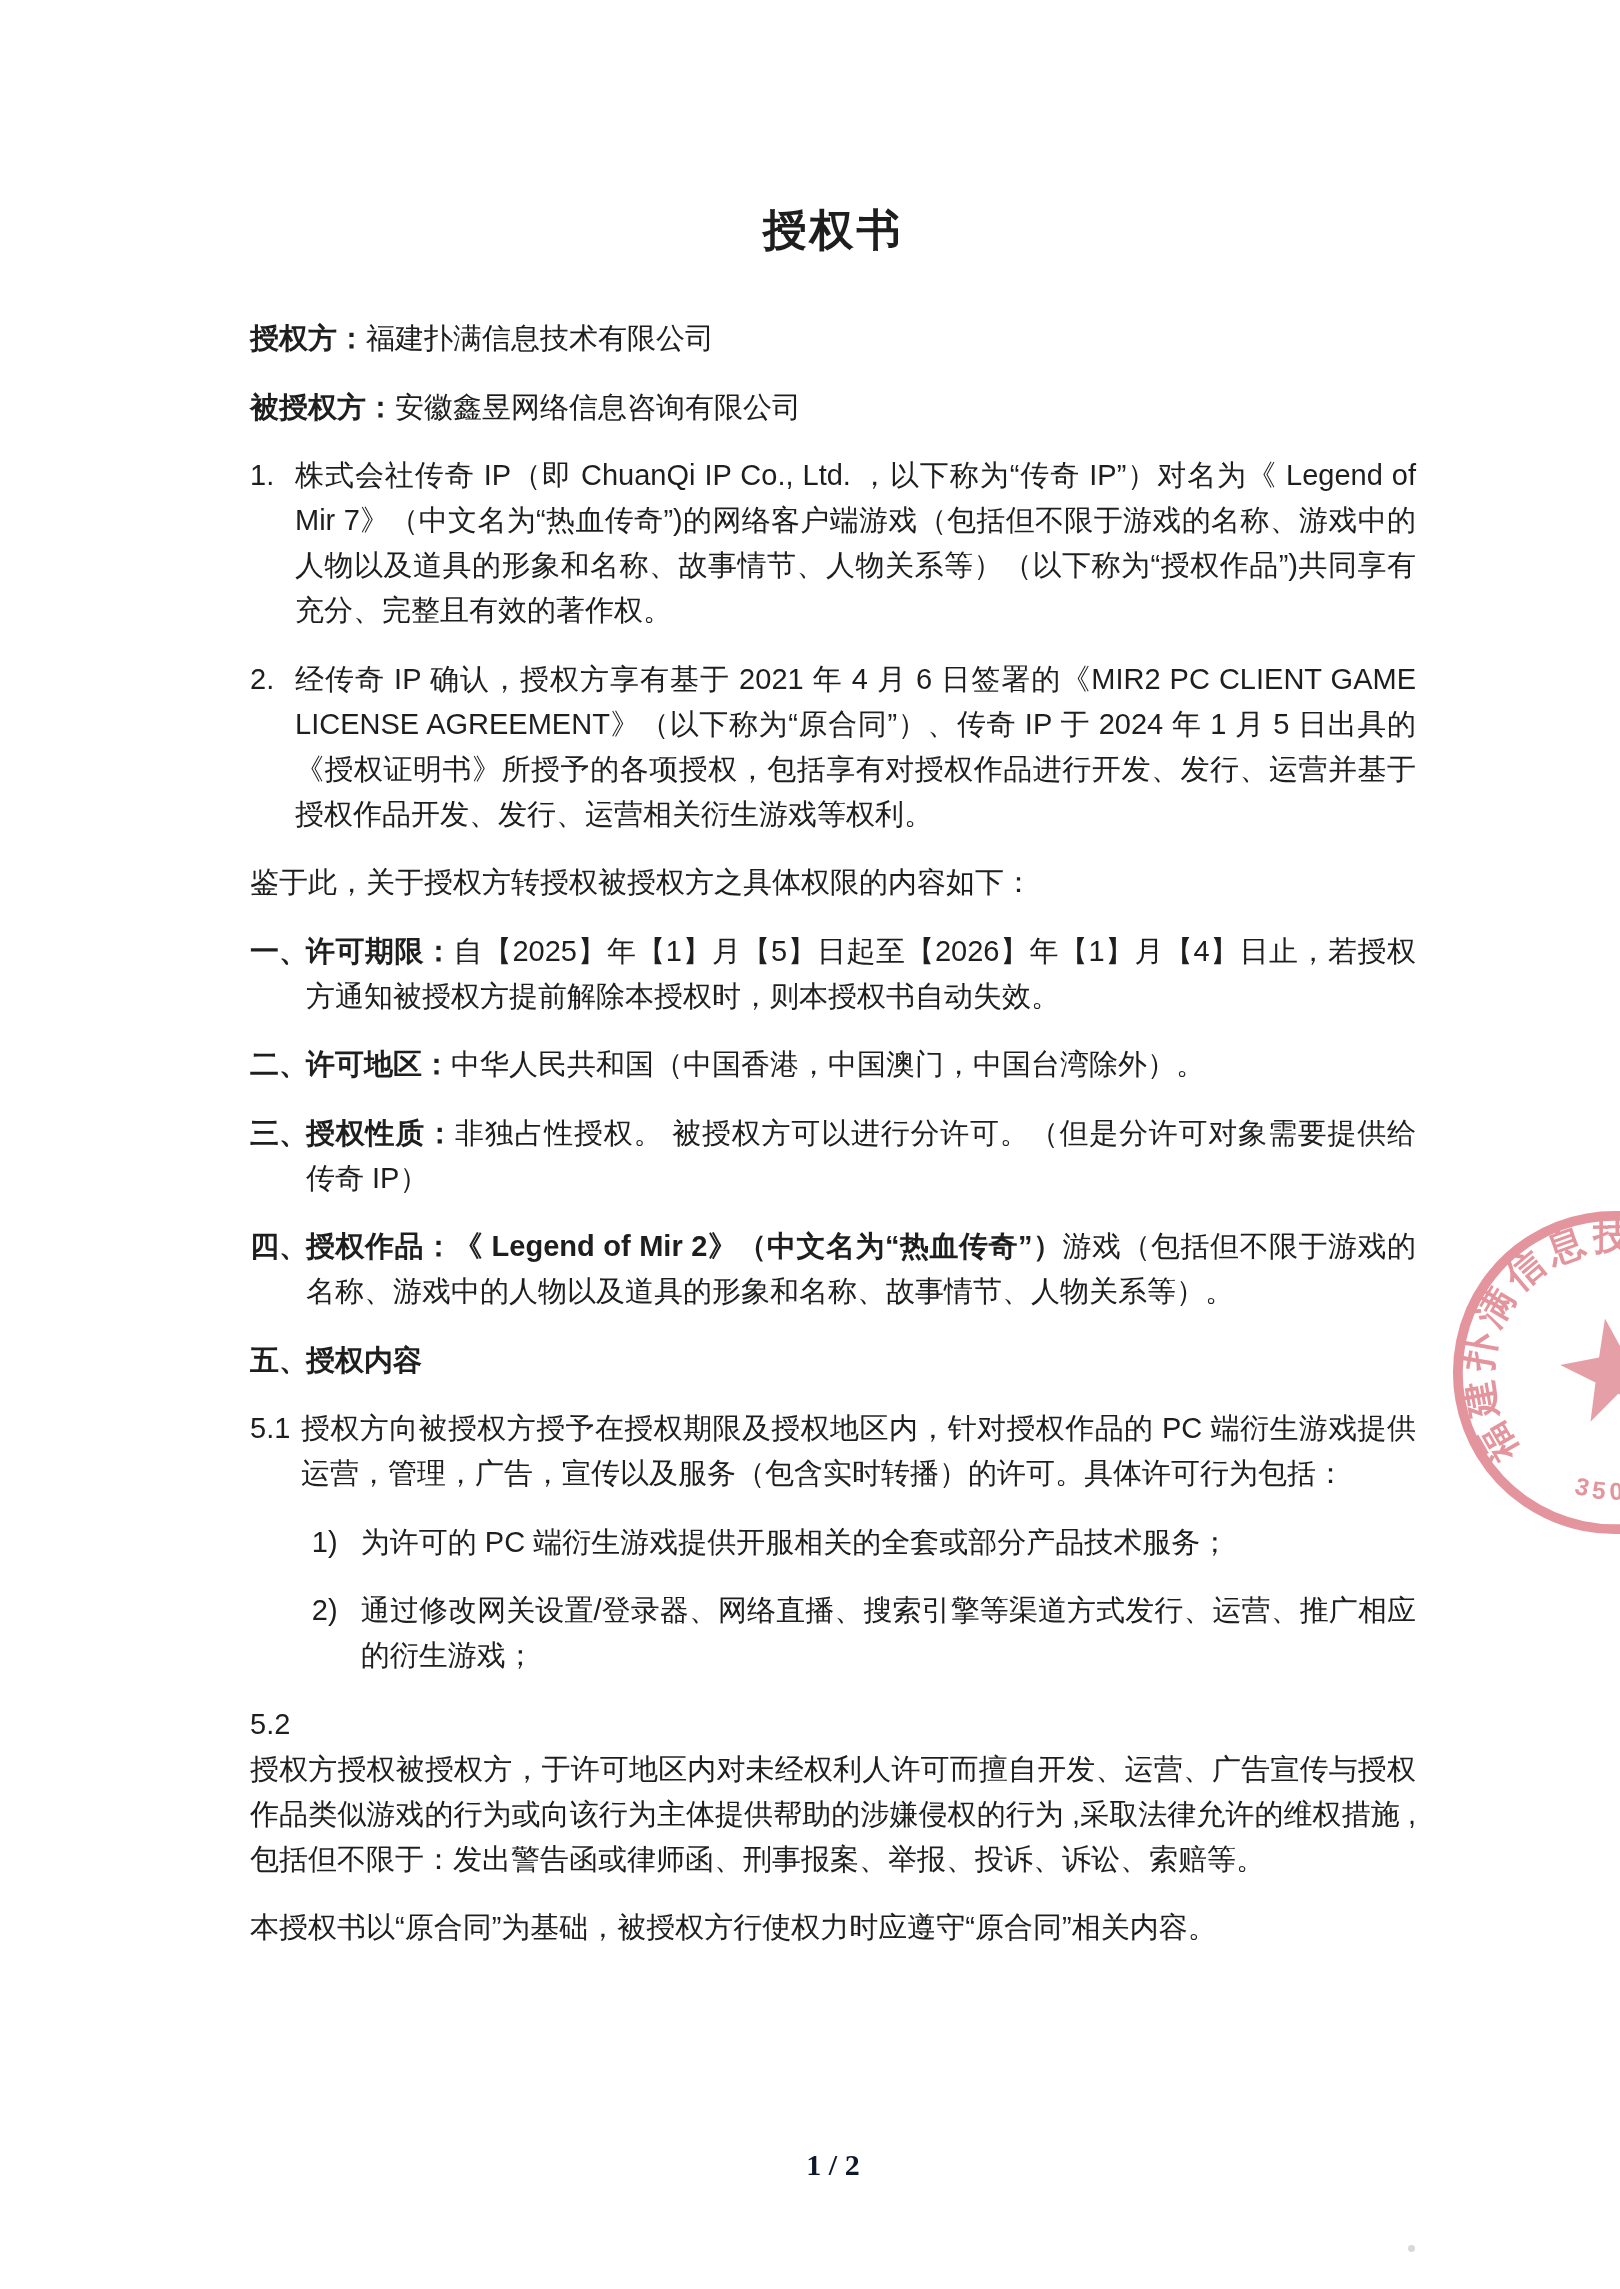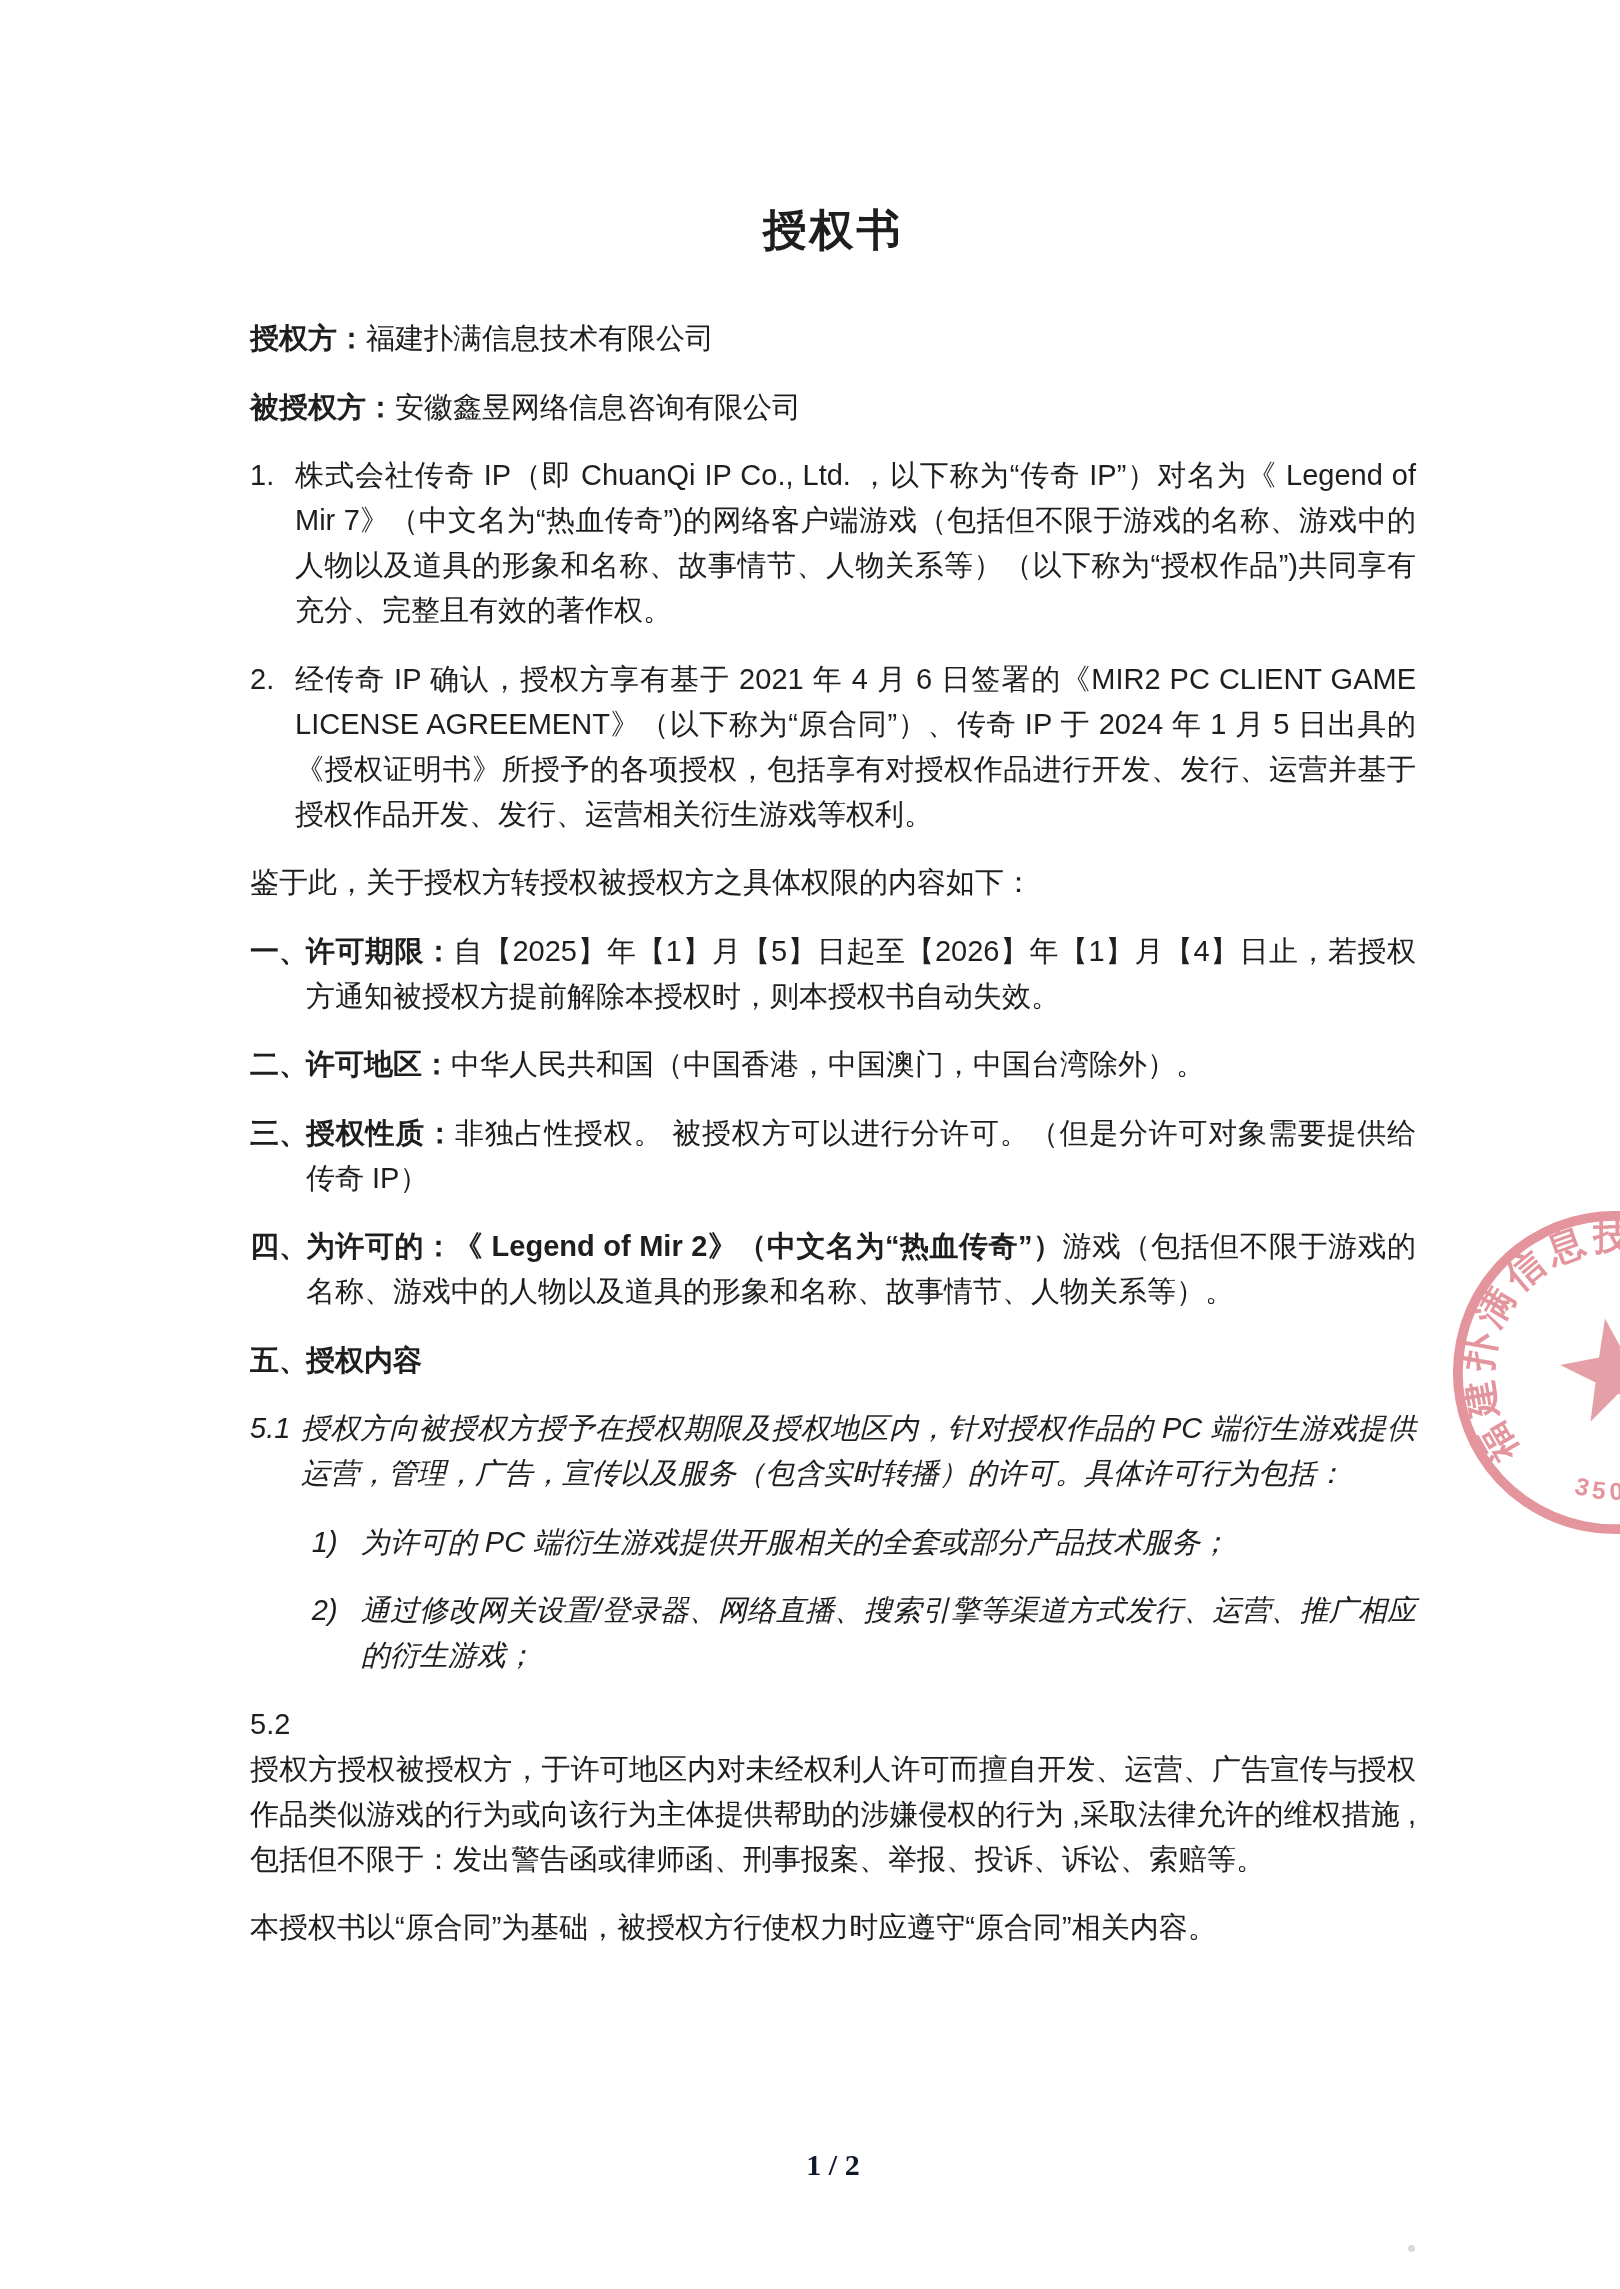--- a/index.html
+++ b/index.html
@@ -104,30 +104,30 @@
       <div class="body"><span class="b">许可地区：</span><span>中华人民共和国（中国香港，中国澳门，中国台湾除外）。</span></div>
     </div>
 
     <div class="row">
       <span class="mark sec-mark">三、</span>
       <div class="body"><span class="b">授权性质：</span><span>非独占性授权。 被授权方可以进行分许可。（但是分许可对象需要提供给传奇 IP）</span></div>
     </div>
 
     <div class="row">
       <span class="mark sec-mark">四、</span>
-      <div class="body"><span class="b">为许可的：</span><span class="b">《 Legend of Mir 2》（中文名为“热血传奇”）</span><span>游戏（包括但不限于游戏的名称、游戏中的人物以及道具的形象和名称、故事情节、人物关系等）。</span></div>
+      <div class="body"><span class="b">授权作品：</span><span class="b">《 Legend of Mir 2》（中文名为“热血传奇”）</span><span>游戏（包括但不限于游戏的名称、游戏中的人物以及道具的形象和名称、故事情节、人物关系等）。</span></div>
     </div>
 
     <div class="row">
       <span class="mark sec-mark">五、</span>
       <div class="body"><span class="b">授权内容</span></div>
     </div>
 
     <div class="clause">
-      <div class="row" style="margin:0;font-style:italic;">
+      <div class="row" style="margin:0;">
         <span class="mark cl-mark">5.1</span>
         <div class="body">
           <div>授权方向被授权方授予在授权期限及授权地区内，针对授权作品的 PC 端衍生游戏提供运营，管理，广告，宣传以及服务（包含实时转播）的许可。具体许可行为包括：</div>
           <div class="sub">
             <span class="mark">1)</span>
             <div class="body">为许可的 PC 端衍生游戏提供开服相关的全套或部分产品技术服务；</div>
           </div>
           <div class="sub">
             <span class="mark">2)</span>
             <div class="body">通过修改网关设置/登录器、网络直播、搜索引擎等渠道方式发行、运营、推广相应的衍生游戏；</div>

